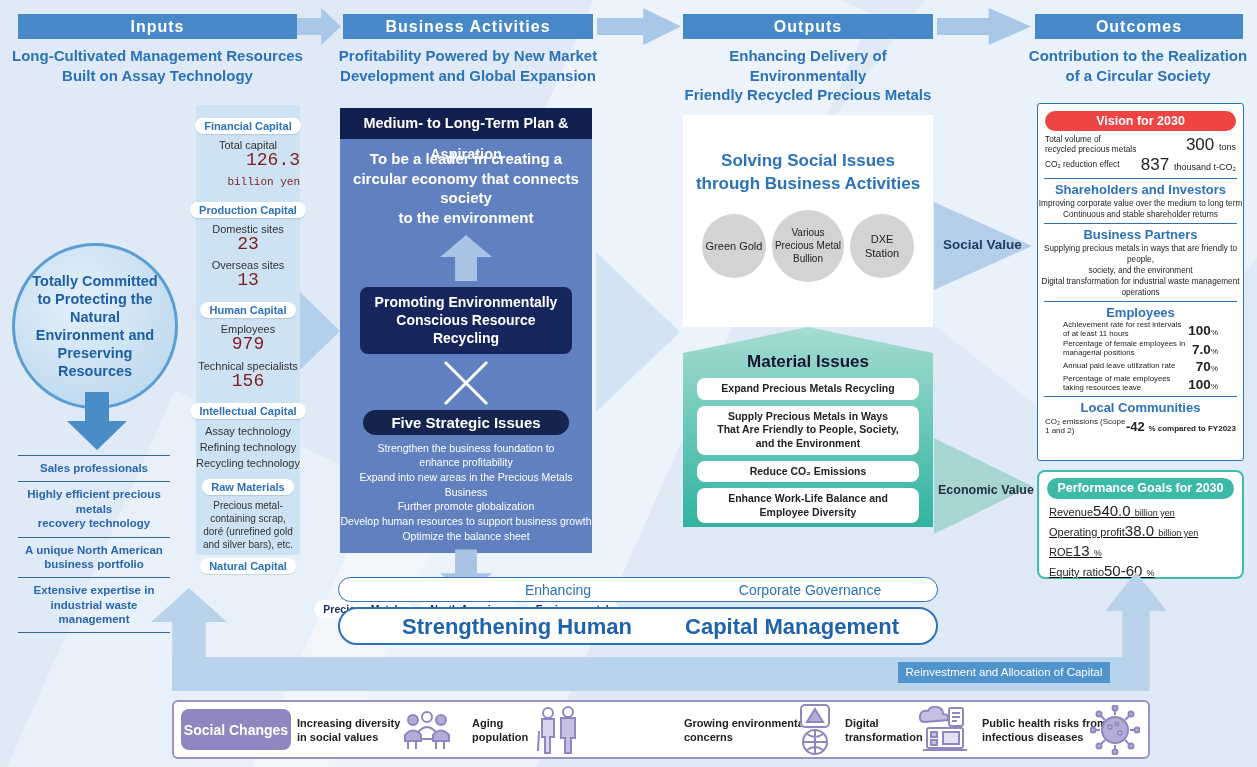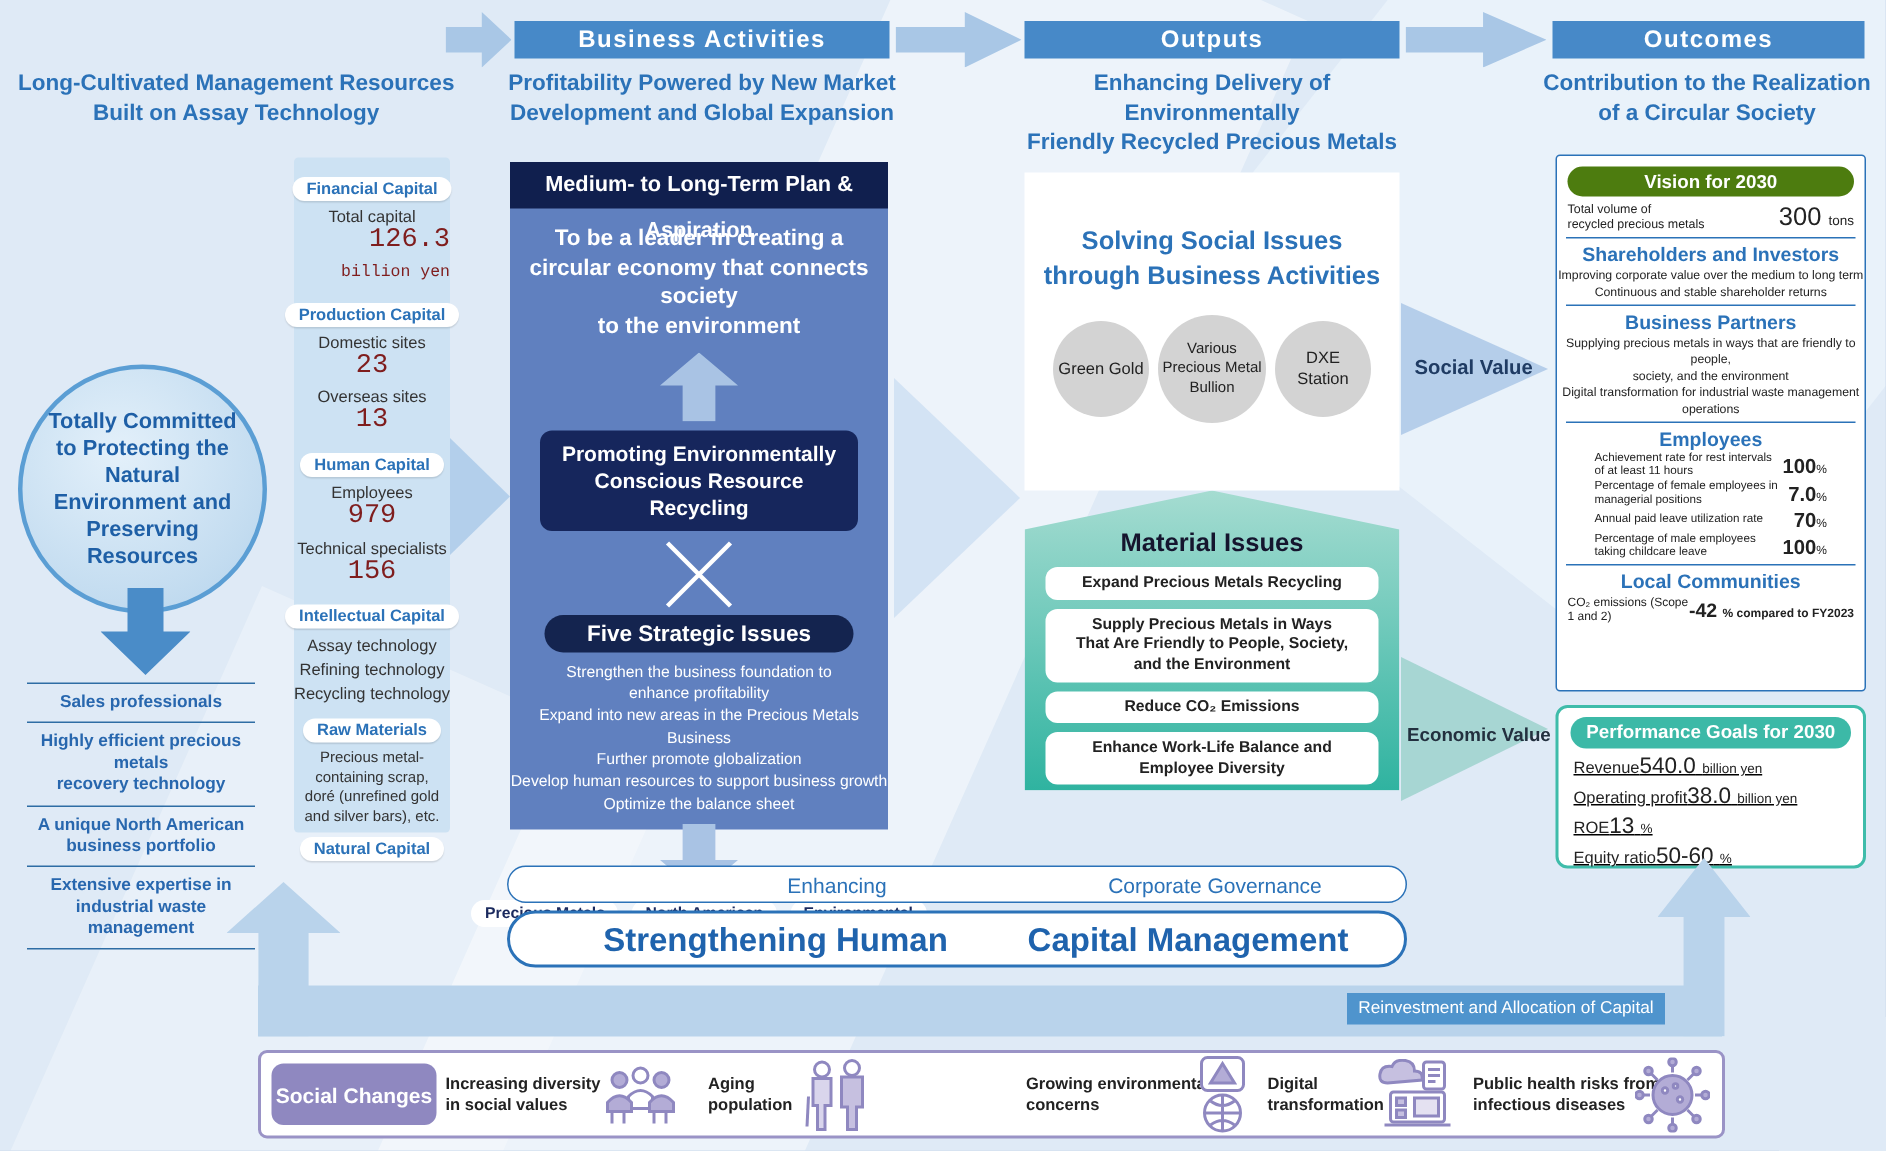--- a/index.html
+++ b/index.html
@@ -82,21 +82,21 @@
   .material-box { margin:6px auto 0; width:222px; background:#fff; border-radius:8px; color:#222;
                   font-weight:bold; font-size:10.5px; line-height:1.3; text-align:center; padding:4px 4px;
                   white-space:pre-line; }
 
   
   .value-label { position:absolute; font-weight:bold; }
 
   
   .oc-box { position:absolute; left:1037px; top:103px; width:207px; height:358px; background:#fff;
             border:1.5px solid #2b72b8; border-radius:3px; overflow:hidden; }
-  .vision-pill { margin:7px auto 0; width:191px; height:20px; background:#4d7c0f; border-radius:10px;
+  .vision-pill { margin:7px auto 0; width:191px; height:20px; background:#ef4444; border-radius:10px;
                  color:#fff; font-weight:bold; font-size:12.5px; text-align:center; line-height:20px; }
   .kv { display:flex; justify-content:space-between; align-items:center; padding:0 7px; }
   .kv-label { color:#222; font-size:8.3px; line-height:1.2; white-space:pre-line; text-align:left; }
   .kv-value { color:#222; font-size:17px; white-space:nowrap; }
   .kv-value .unit { font-size:9px; }
   .oc-div { border-top:1px solid #2b72b8; margin:3px 6px; }
   .oc-sec-title { color:#2b72b8; font-weight:bold; font-size:13px; text-align:center; margin-top:2px; }
   .oc-lines { color:#222; font-size:8.2px; line-height:1.35; text-align:center; white-space:pre-line; margin-top:1px; }
   .emp-row { display:flex; justify-content:space-between; align-items:center; padding:0 25px; margin-top:1px; }
   .emp-label { color:#222; font-size:7.8px; line-height:1.15; width:138px; text-align:left; }
@@ -146,20 +146,21 @@
 </style>
 </head>
 <body>
 
 <div class="canvas">
 
   <div class="bg-band" style="left:430px; top:-80px; width:260px; height:950px; transform:rotate(24deg);"></div>
   <div class="bg-band" style="left:880px; top:-120px; width:420px; height:500px; transform:rotate(38deg); background:rgba(235,244,251,.8);"></div>
   <div class="bg-band" style="left:60px; top:430px; width:300px; height:500px; transform:rotate(24deg); background:rgba(255,255,255,.3);"></div>
 
+  <div class="hdr" style="left:18px; width:279px;">Inputs</div>
   <div class="hdr-arrow" style="left:297px; width:44px;"></div>
   <div class="hdr" style="left:343px; width:250px;">Business Activities</div>
   <div class="hdr-arrow" style="left:597px; width:84px;"></div>
   <div class="hdr" style="left:683px; width:250px;">Outputs</div>
   <div class="hdr-arrow" style="left:937px; width:94px;"></div>
   <div class="hdr" style="left:1035px; width:208px;">Outcomes</div>
 
   <div class="sub" style="left:335px; top:46px; width:266px;">Profitability Powered by New Market
 Development and Global Expansion</div>
   <div class="sub" style="left:10px; top:46px; width:295px;">Long-Cultivated Management Resources
@@ -266,20 +267,24 @@
   <div class="value-label" style="left:943px; top:237px; width:95px; color:#1f3b63; font-size:13.5px;">Social Value</div>
   <div class="value-label" style="left:938px; top:483px; width:100px; color:#23303f; font-size:12.5px;">Economic Value</div>
 
   <div class="oc-box">
     <div class="vision-pill">Vision for 2030</div>
     <div class="kv" style="margin-top:4px;">
       <div class="kv-label">Total volume of
 recycled precious metals</div>
       <div class="kv-value"><span>300</span> <span class="unit">tons</span></div>
     </div>
+    <div class="kv">
+      <div class="kv-label">CO₂ reduction effect</div>
+      <div class="kv-value"><span>837</span> <span class="unit">thousand t-CO₂</span></div>
+    </div>
     <div class="oc-div"></div>
     <div class="oc-sec-title">Shareholders and Investors</div>
     <div class="oc-lines">Improving corporate value over the medium to long term
 Continuous and stable shareholder returns</div>
     <div class="oc-div"></div>
     <div class="oc-sec-title">Business Partners</div>
     <div class="oc-lines">Supplying precious metals in ways that are friendly to people,
 society, and the environment
 Digital transformation for industrial waste management operations</div>
     <div class="oc-div"></div>
@@ -290,21 +295,21 @@
     </div>
     <div class="emp-row">
       <div class="emp-label">Percentage of female employees in managerial positions</div>
       <div class="emp-value"><span>7.0</span><span class="unit">%</span></div>
     </div>
     <div class="emp-row">
       <div class="emp-label">Annual paid leave utilization rate</div>
       <div class="emp-value"><span>70</span><span class="unit">%</span></div>
     </div>
     <div class="emp-row">
-      <div class="emp-label">Percentage of male employees taking childcare leave</div>
+      <div class="emp-label">Percentage of male employees taking resources leave</div>
       <div class="emp-value"><span>100</span><span class="unit">%</span></div>
     </div>
     <div class="oc-div"></div>
     <div class="oc-sec-title">Local Communities</div>
     <div class="local-row">
       <div class="local-label">CO₂ emissions (Scope 1 and 2)</div>
       <div class="local-value"><span>-42</span> <span class="unit">% compared to FY2023</span></div>
     </div>
   </div>
 

